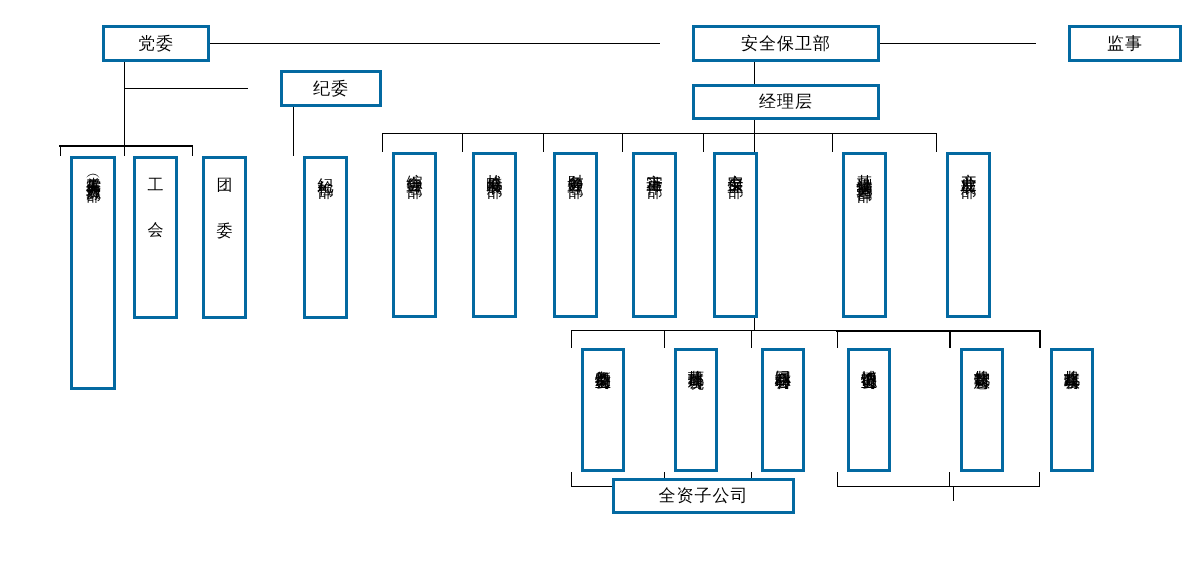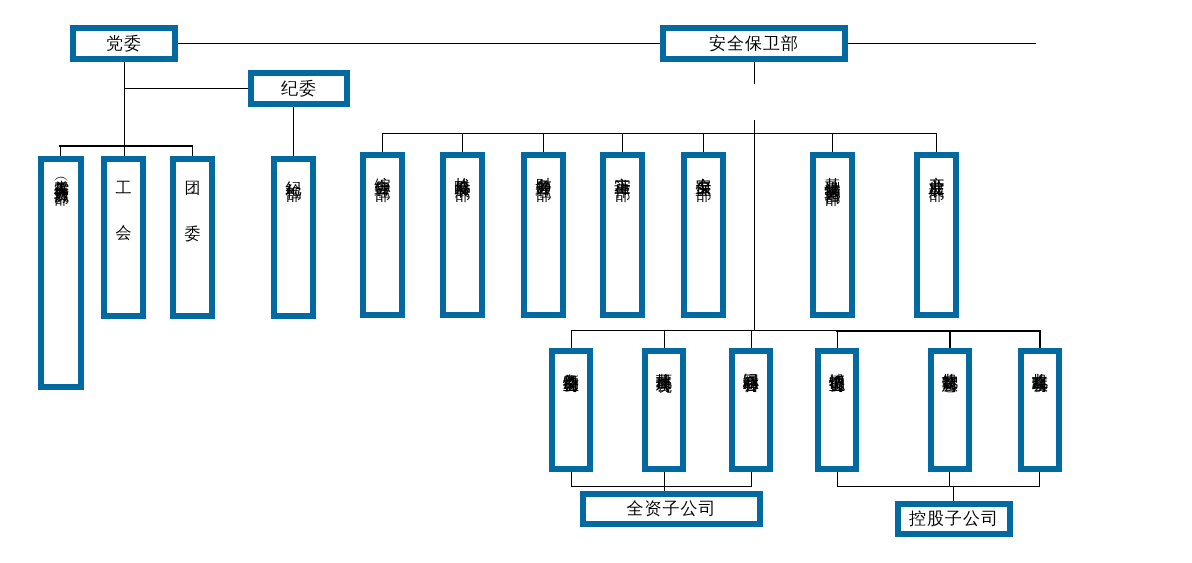--- a/index.html
+++ b/index.html
@@ -12,27 +12,28 @@
     position:relative;
     width:1192px;
     height:563px;
     background:#ffffff;
     overflow:hidden;
   }
   
   .node{
     position:absolute;
     box-sizing:border-box;
-    border:6px solid #0369a1;
+    border:3px solid #0369a1;
     background:#ffffff;
     display:flex;
     align-items:center;
     justify-content:center;
     text-align:center;
     z-index:5;
+    margin-left:32px;
   }
   .node .lbl{
     font-size:17px;
     line-height:1.15;
     letter-spacing:1px;
     white-space:nowrap;
   }
   
   .h-node .lbl{
     font-size:17px;
@@ -129,25 +130,31 @@
   <div class="ln v" style="left:953px; top:486px; height:15px;"></div>
 
   <div class="node h-node" style="left:70px; top:25px; width:108px; height:37px;">
     <span class="lbl">党委</span>
   </div>
 
   <div class="node h-node" style="left:660px; top:25px; width:188px; height:37px;">
     <span class="lbl">安全保卫部</span>
   </div>
 
+  <div class="node h-node" style="left:1036px; top:25px; width:114px; height:37px;">
+    <span class="lbl">监事</span>
+  </div>
 
   <div class="node h-node" style="left:248px; top:70px; width:102px; height:37px;">
     <span class="lbl">纪委</span>
   </div>
 
+  <div class="node h-node" style="left:660px; top:84px; width:188px; height:36px;">
+    <span class="lbl">经理层</span>
+  </div>
 
   <div class="node v-node tall" style="left:38px; top:156px; width:46px; height:234px;">
     <span class="lbl">党群工作（人力资源）部</span>
   </div>
 
   <div class="node v-node spaced" style="left:101px; top:156px; width:45px; height:163px;">
     <span class="lbl">工会</span>
   </div>
 
   <div class="node v-node spaced" style="left:170px; top:156px; width:45px; height:163px;">
@@ -203,21 +210,18 @@
   </div>
 
   <div class="node v-node sub" style="left:928px; top:348px; width:44px; height:124px;">
     <span class="lbl">北投智慧公司</span>
   </div>
 
   <div class="node v-node sub" style="left:1018px; top:348px; width:44px; height:124px;">
     <span class="lbl">北投卓联公司</span>
   </div>
 
-  <div class="node h-node" style="left:580px; top:491px; width:183px; height:36px;">
+  <div class="node h-node" style="left:580px; top:478px; width:183px; height:36px;">
     <span class="lbl">全资子公司</span>
   </div>
 
-  <div class="node h-node" style="left:895px; top:501px; width:118px; height:36px;">
-    <span class="lbl">控股子公司</span>
-  </div>
 
 </div>
 
 </body></html>

